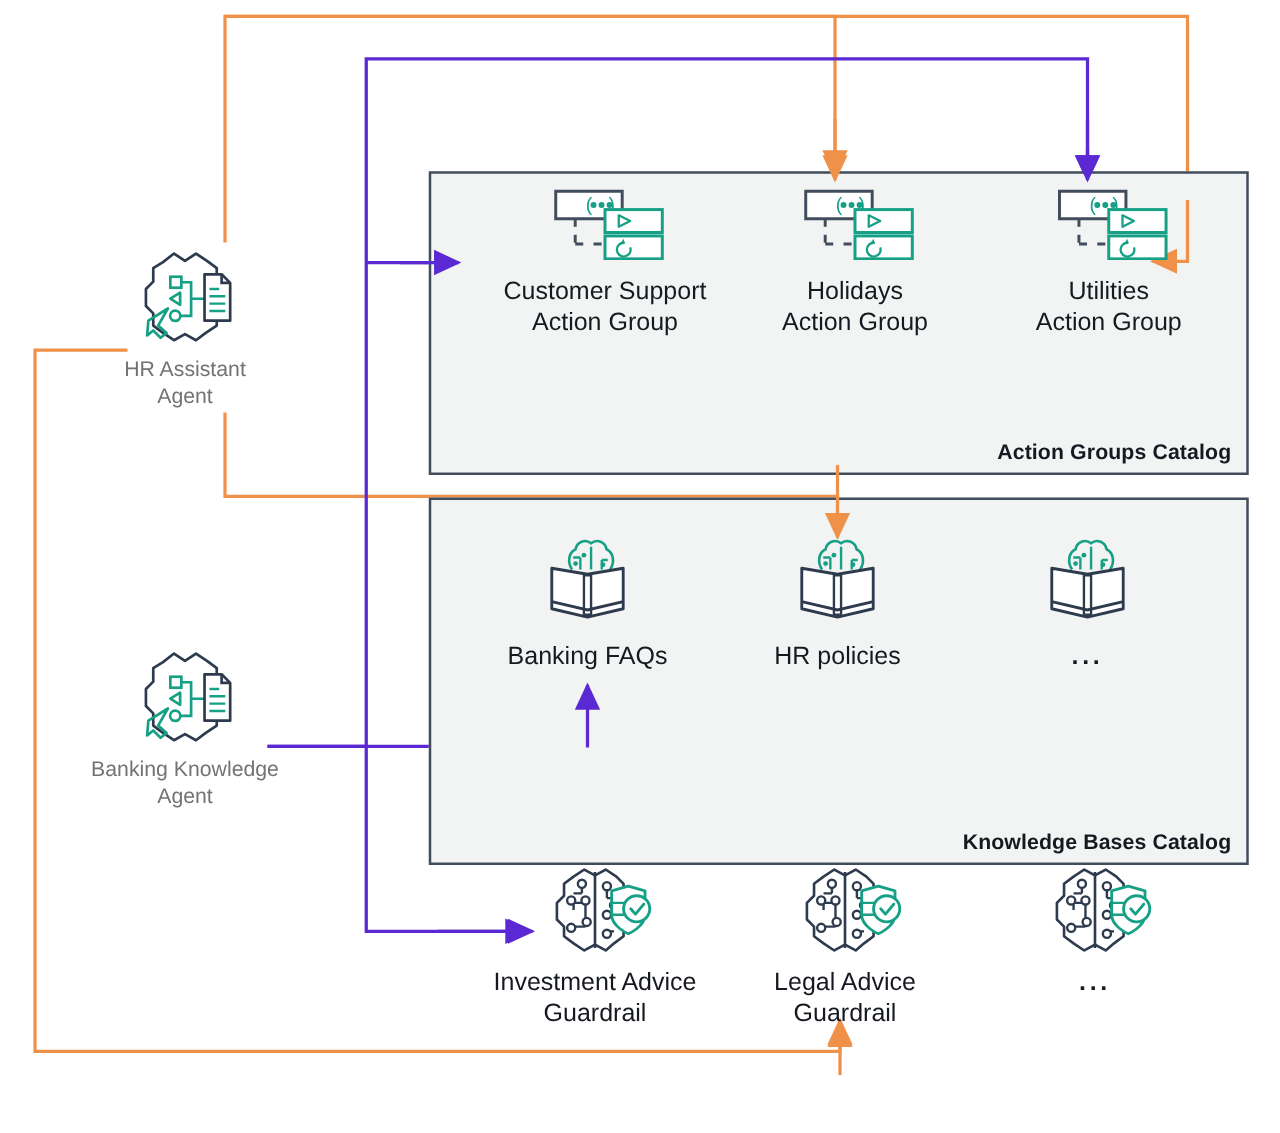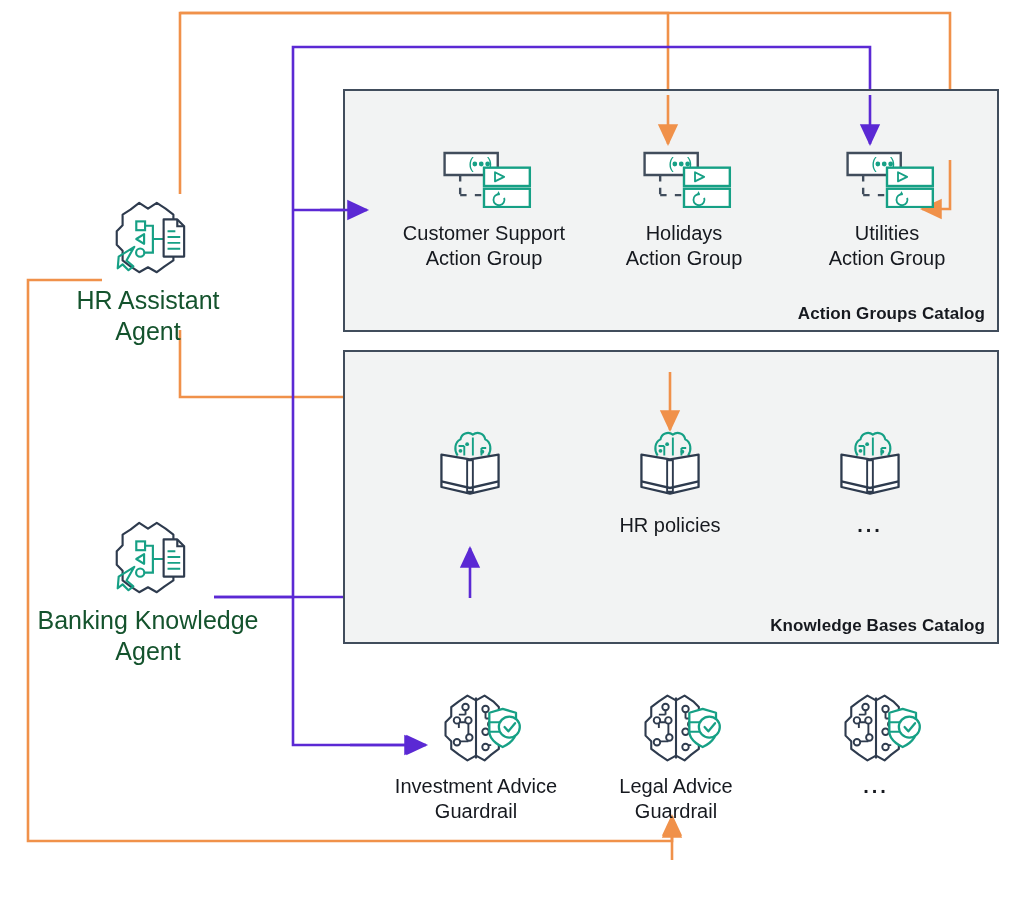--- a/index.html
+++ b/index.html
@@ -1,28 +1,28 @@
 <!DOCTYPE html>
 <html><head>
 <meta charset="utf-8">
 <style>
   html,body{margin:0;padding:0;background:#ffffff;}
   body{width:1024px;height:906px;position:relative;overflow:hidden;
        font-family:"Liberation Sans","DejaVu Sans",sans-serif;color:#16191f;}
   #stage{position:absolute;inset:0;width:1024px;height:906px;}
   svg.layer{position:absolute;left:0;top:0;width:1024px;height:906px;}
-  .catalog{position:absolute;background:#f2f3f3;border:2px solid #414d5c;box-sizing:border-box;}
+  .catalog{position:absolute;background:#f2f3f3;border:2px solid #414d5c;box-sizing:border-box;margin-top:48px;}
   .catalog-label{position:absolute;right:12px;bottom:6px;font-size:17px;font-weight:bold;
                  color:#16191f;letter-spacing:.1px;white-space:nowrap;}
   .node{position:absolute;text-align:center;width:200px;}
   .node .icon{height:84px;display:flex;align-items:center;justify-content:center;}
   .node .caption{font-size:20px;line-height:1.24;color:#16191f;margin-top:4px;white-space:pre-line;}
   .agent{position:absolute;text-align:center;width:230px;}
   .agent .icon{height:90px;display:flex;align-items:center;justify-content:center;}
-  .agent .caption{font-size:25px;line-height:1.24;color:#14532d;margin-top:2px;white-space:pre-line;}
+  .agent .caption{font-size:17px;line-height:1.24;color:#737373;margin-top:2px;white-space:pre-line;}
   .ellipsis{font-size:26px;line-height:1;color:#2e3b4e;letter-spacing:3px;font-weight:bold;}
 </style>
 </head>
 <body>
 
 <div id="stage">
 
   <svg class="layer" viewBox="0 0 1024 906">
     <defs>
       <marker id="arrO" markerWidth="9" markerHeight="9" refX="7.6" refY="4.5" orient="auto">
@@ -183,20 +183,21 @@
         <path d="M38 30 V20 M38 20 H32 M47 30 V11 M56 30 V22 M56 22 H61" stroke="#16a085" stroke-width="2"></path>
         <circle cx="41" cy="18" r="2" fill="#16a085"></circle>
           <circle cx="57" cy="26" r="2" fill="#16a085"></circle>
         <circle cx="34" cy="25" r="2" fill="#16a085"></circle>
         <path d="M44 34 L14 29 L14 63 L44 70 L74 63 L74 29 L44 34 Z" stroke="#2e3b4e" stroke-width="2.4" stroke-linejoin="round" fill="#fff"></path>
         <path d="M44 34 V70" stroke="#2e3b4e" stroke-width="2.4"></path>
         <path d="M41 35 H47 V68 H41 Z" stroke="#2e3b4e" stroke-width="2" fill="#fff"></path>
         <path d="M14 57 L44 64 L74 57" stroke="#2e3b4e" stroke-width="2.4" fill="none"></path>
       </svg>
     </div>
+    <div class="caption">Banking FAQs</div>
   </div>
 
   <div class="node" style="left:570px;top:425px;">
     <div class="icon">
       <svg width="84" height="80" viewBox="0 0 88 84" fill="none">
         <path d="M31 30 C27 24 28 16 34 13 C35 7 42 4 47 8 C52 4 59 7 60 13 C66 16 67 24 63 30" stroke="#16a085" stroke-width="2.2" fill="none"></path>
         <path d="M38 30 V20 M38 20 H32 M47 30 V11 M56 30 V22 M56 22 H61" stroke="#16a085" stroke-width="2"></path>
         <circle cx="41" cy="18" r="2" fill="#16a085"></circle>
           <circle cx="57" cy="26" r="2" fill="#16a085"></circle>
         <circle cx="34" cy="25" r="2" fill="#16a085"></circle>

